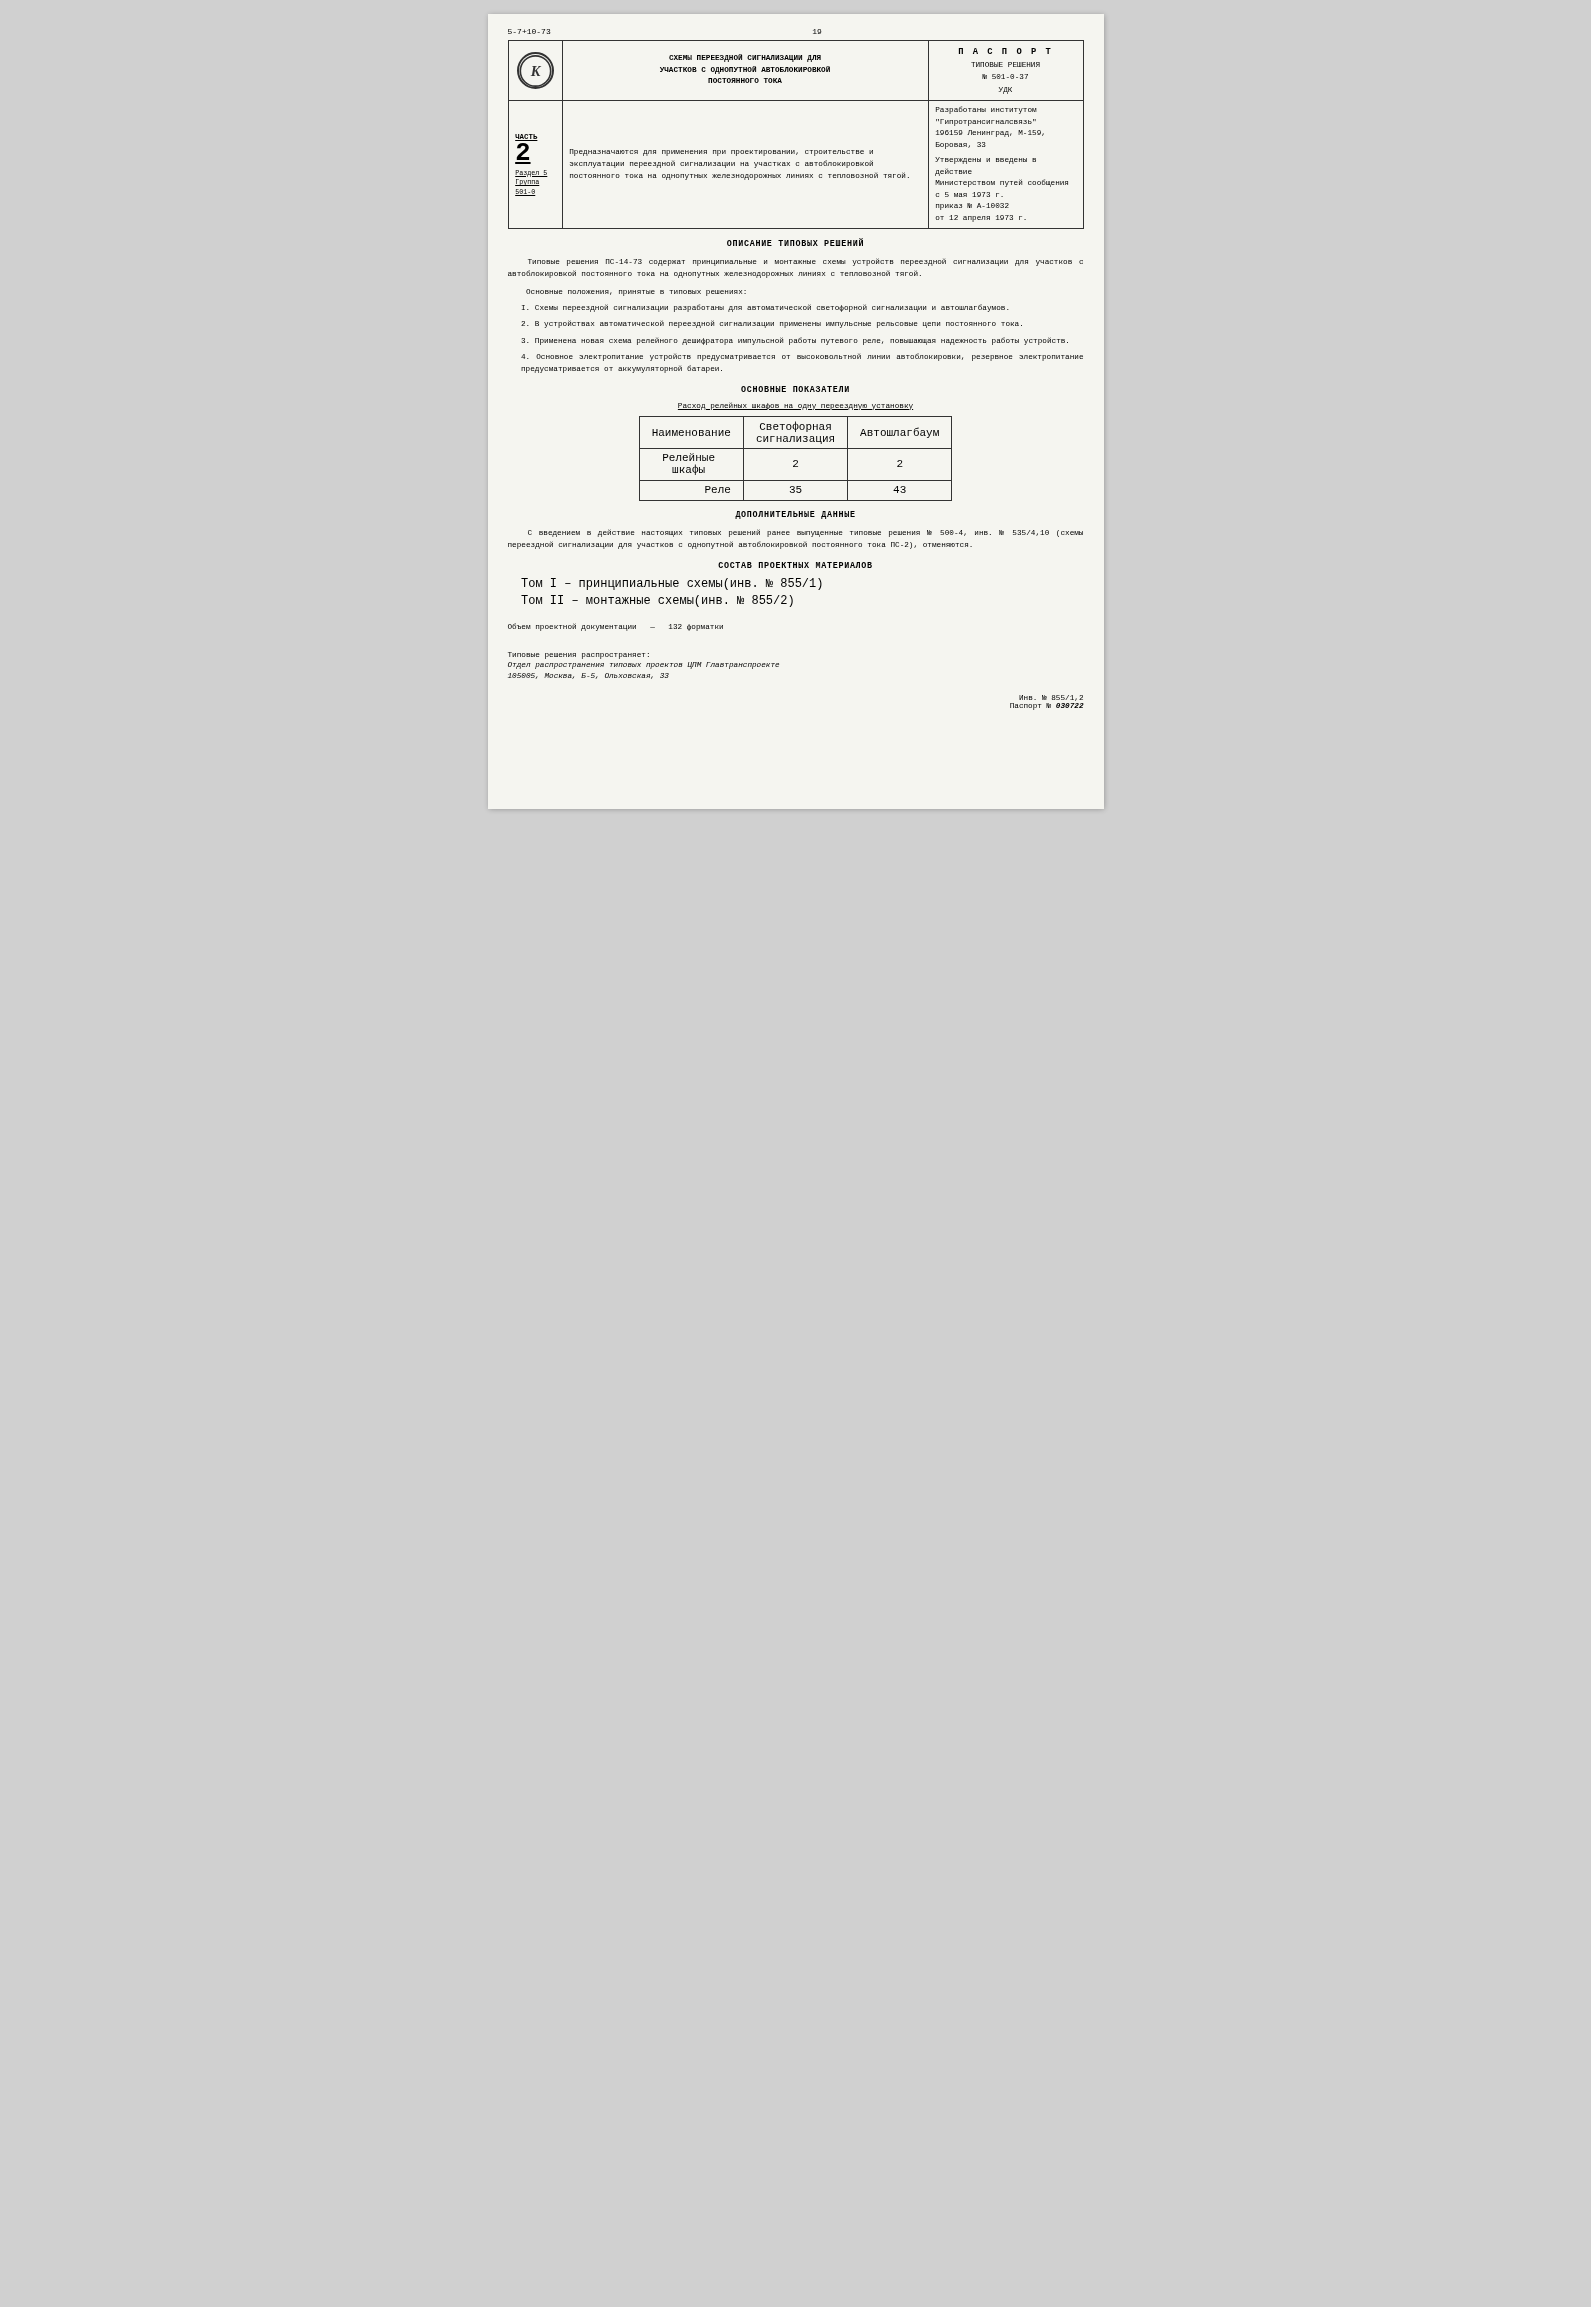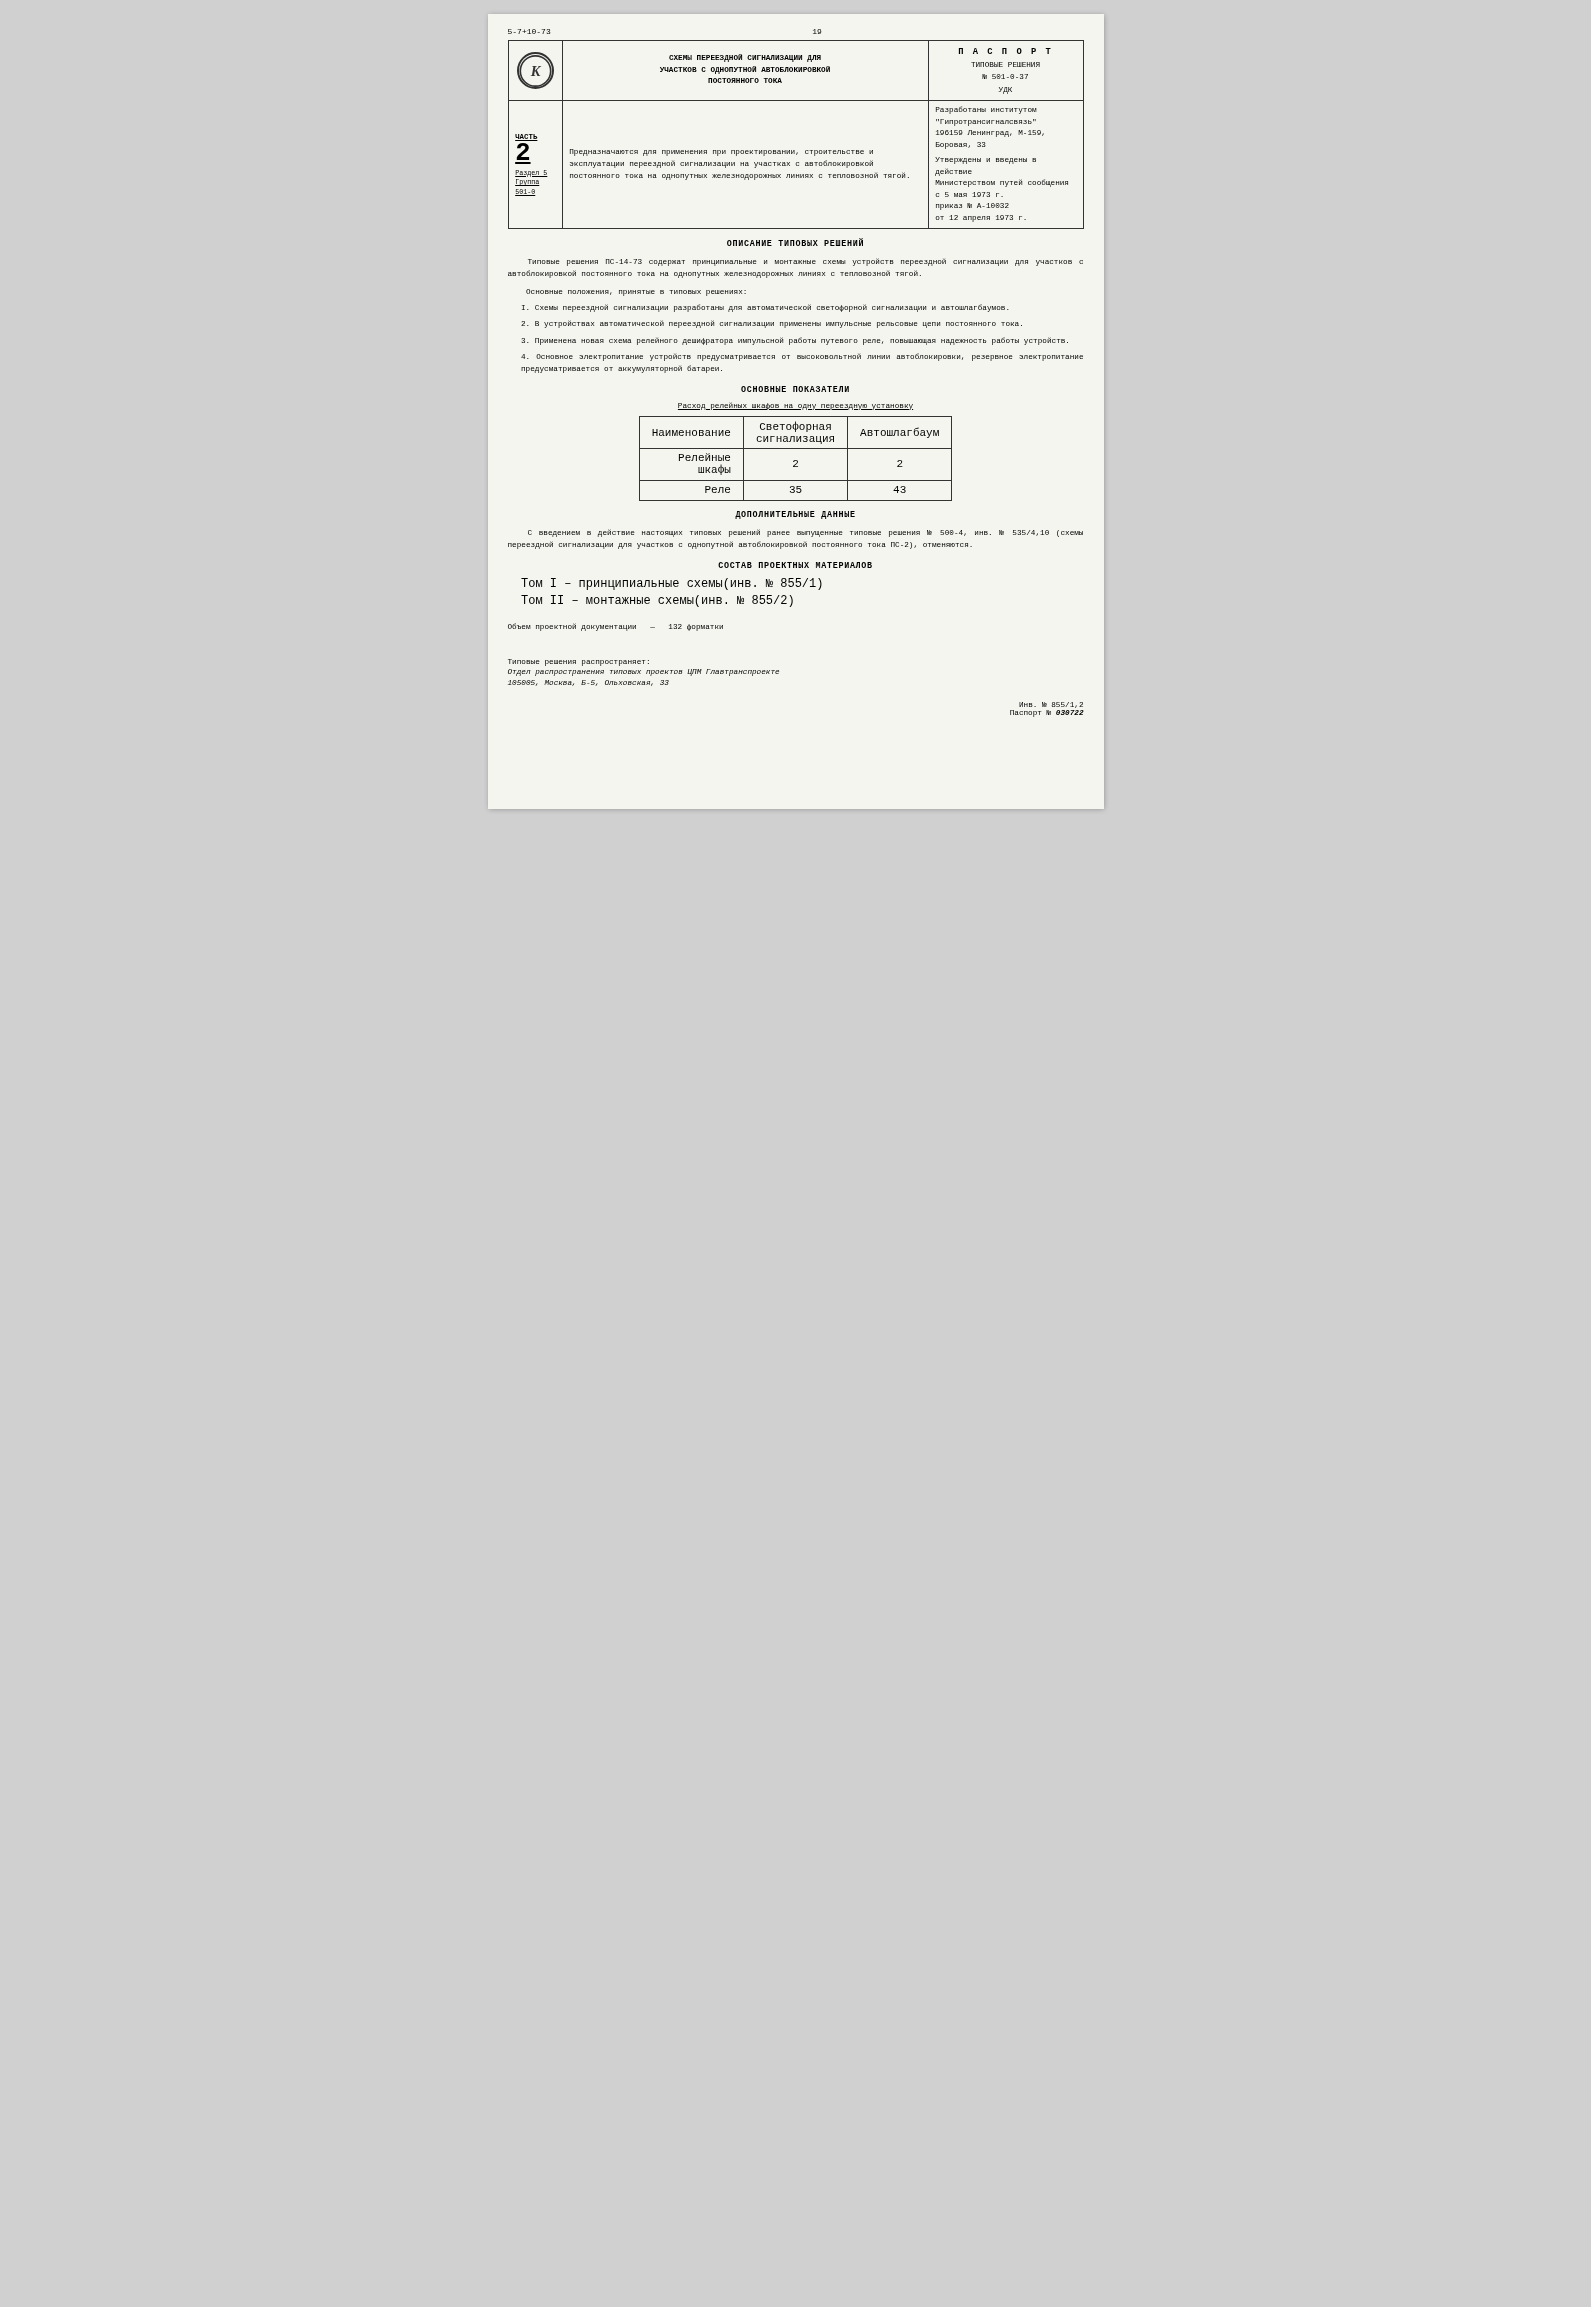--- a/index.html
+++ b/index.html
@@ -152,21 +152,21 @@
       margin-top: 13.5px;
       font-size: 7.7px;
     }
     .tom-item {
       font-size: 12px;
       margin-bottom: 2.7px;
       padding-left: 13.5px;
     }
     .objom-line {
       font-size: 7.7px;
-      margin-bottom: 15px;
+      margin-bottom: 8px;
       display: flex;
       align-items: baseline;
       gap: 13.5px;
     }
     .raspr-line {
       font-size: 7.7px;
       margin-bottom: 2.7px;
     }
   </style>
 </head>
@@ -255,21 +255,21 @@
   <table class="data-table">
     <thead>
       <tr>
         <th>Наименование</th>
         <th>Светофорная<br>сигнализация</th>
         <th>Автошлагбаум</th>
       </tr>
     </thead>
     <tbody id="data-table-body">
     <tr>
-          <td style="text-align: right; padding-left: 6.7px;">Релейные<br>шкафы</td>
+          <td style="text-align: center; padding-left: 6.7px;">Релейные<br>шкафы</td>
           <td>2</td>
           <td>2</td>
         </tr>
         <tr>
           <td style="text-align: right; padding-left: 6.7px;">Реле</td>
           <td>35</td>
           <td>43</td>
         </tr>
       </tbody>
   </table>

